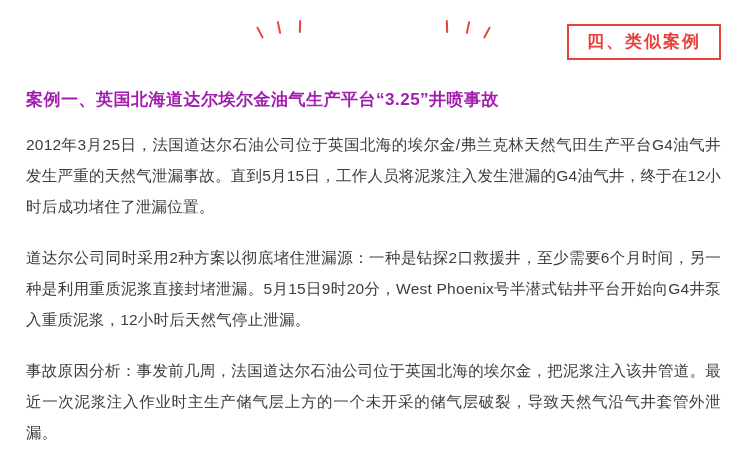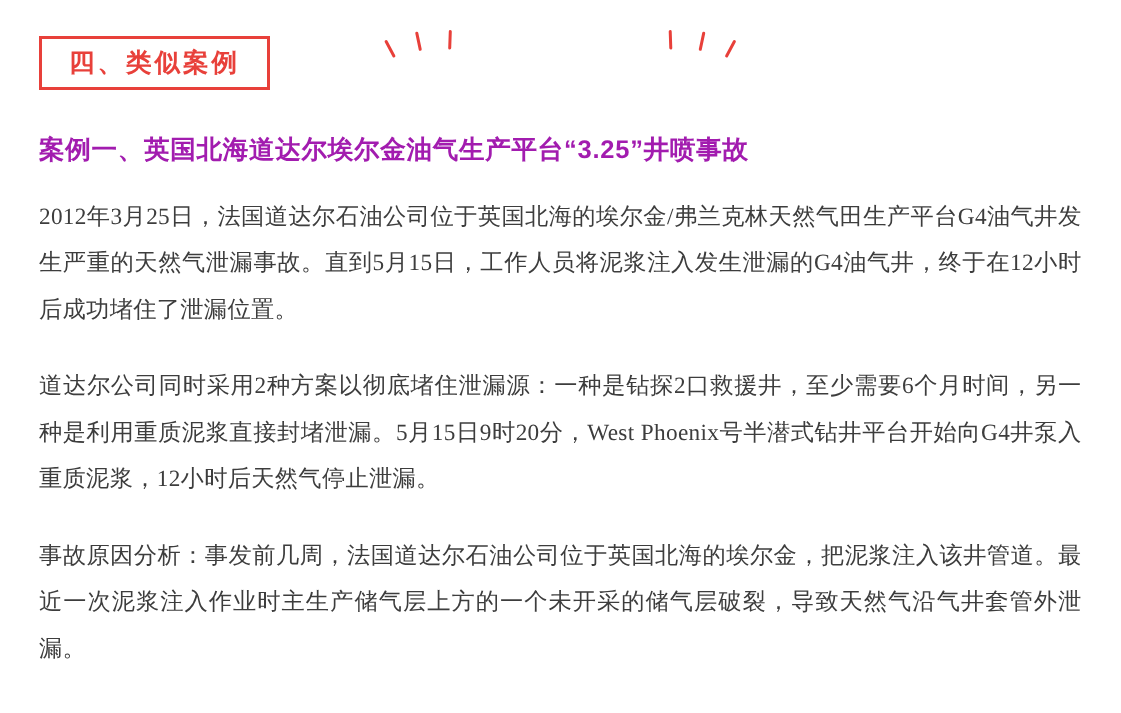--- a/index.html
+++ b/index.html
@@ -19,21 +19,21 @@
     height: 475px;
     box-sizing: border-box;
     padding: 0 26px;
     position: relative;
   }
 
   
   .section-head {
     margin-top: 18px;
     display: flex;
-    justify-content: flex-start;
+    justify-content: flex-end;
     align-items: center;
     position: relative;
     height: 48px;
   }
   .section-box {
     border: 2px solid #e8403a;
     color: #e8403a;
     font-size: 17px;
     font-weight: bold;
     letter-spacing: 2px;
@@ -69,21 +69,20 @@
 
   
   .para {
     font-size: 15.5px;
     line-height: 31px;
     color: #3d3d3d;
     margin: 20px 0 0 0;
     text-align: justify;
     text-justify: inter-ideograph;
     letter-spacing: 0.2px;
-    font-family: Liberation Serif, serif;
   }
   .para:first-of-type { margin-top: 18px; }
 </style>
 </head>
 <body>
 
 <div class="page">
 
   <div class="section-head">
     <span class="spark l1"></span>

